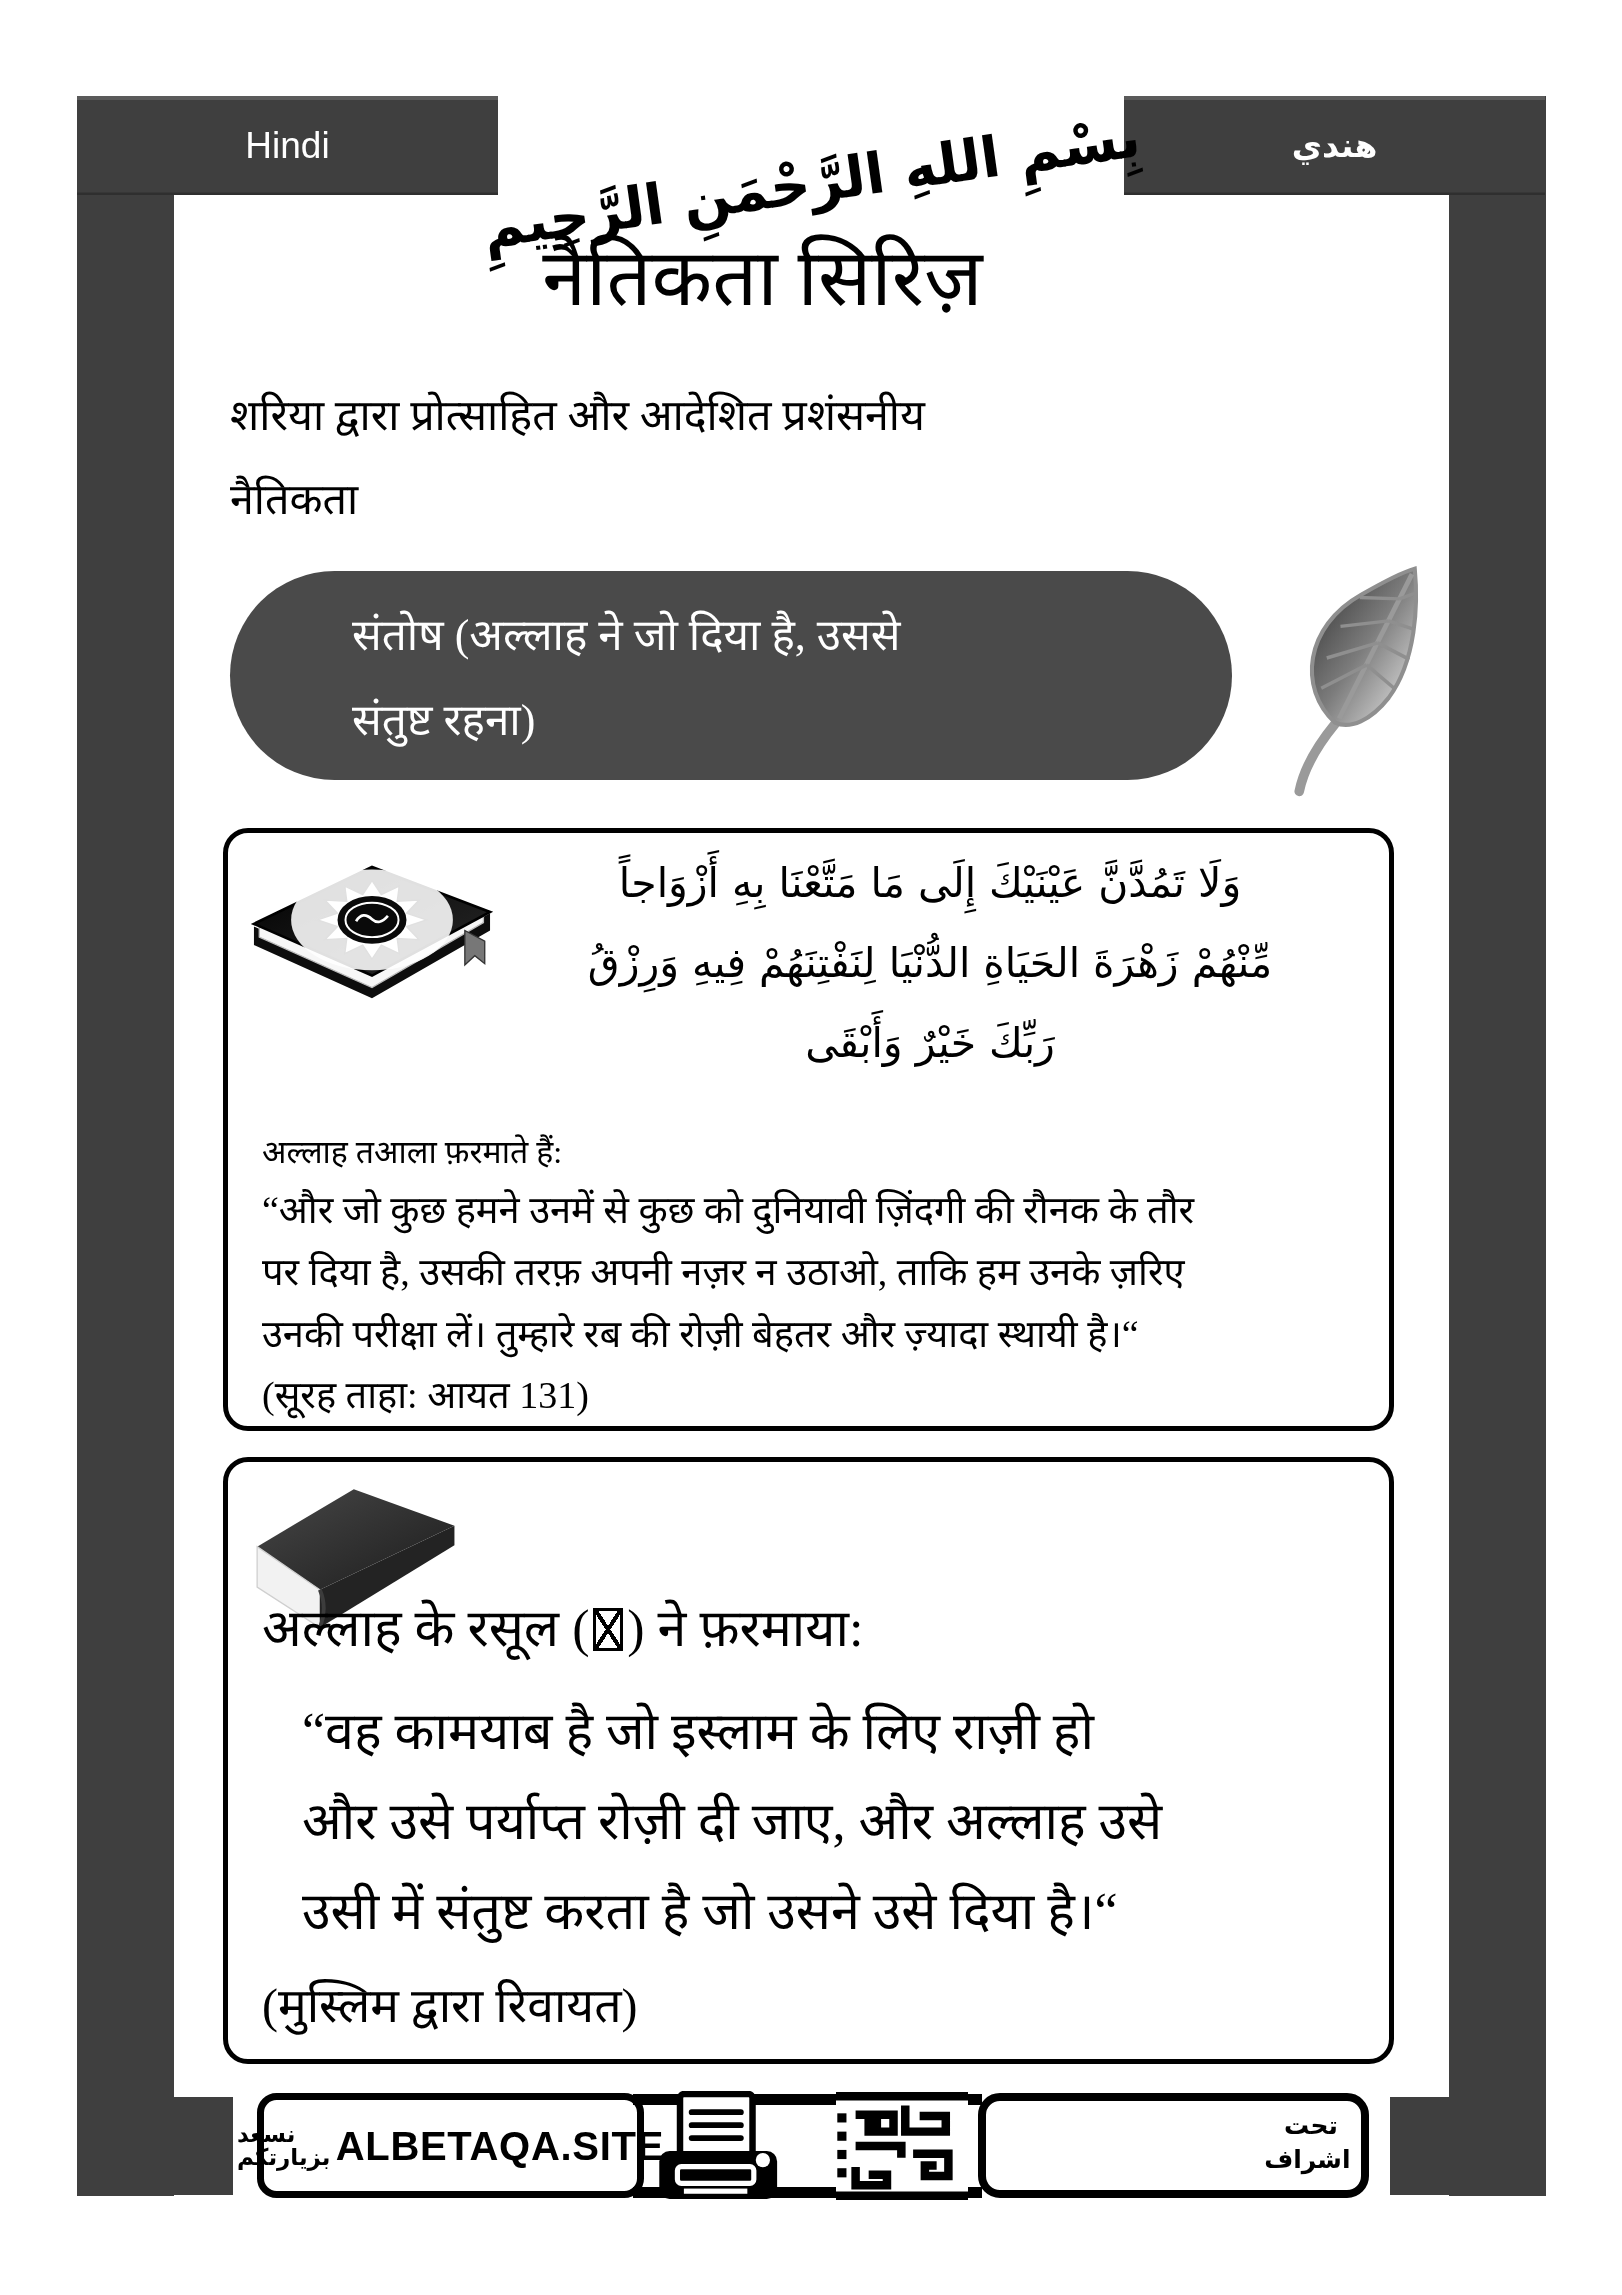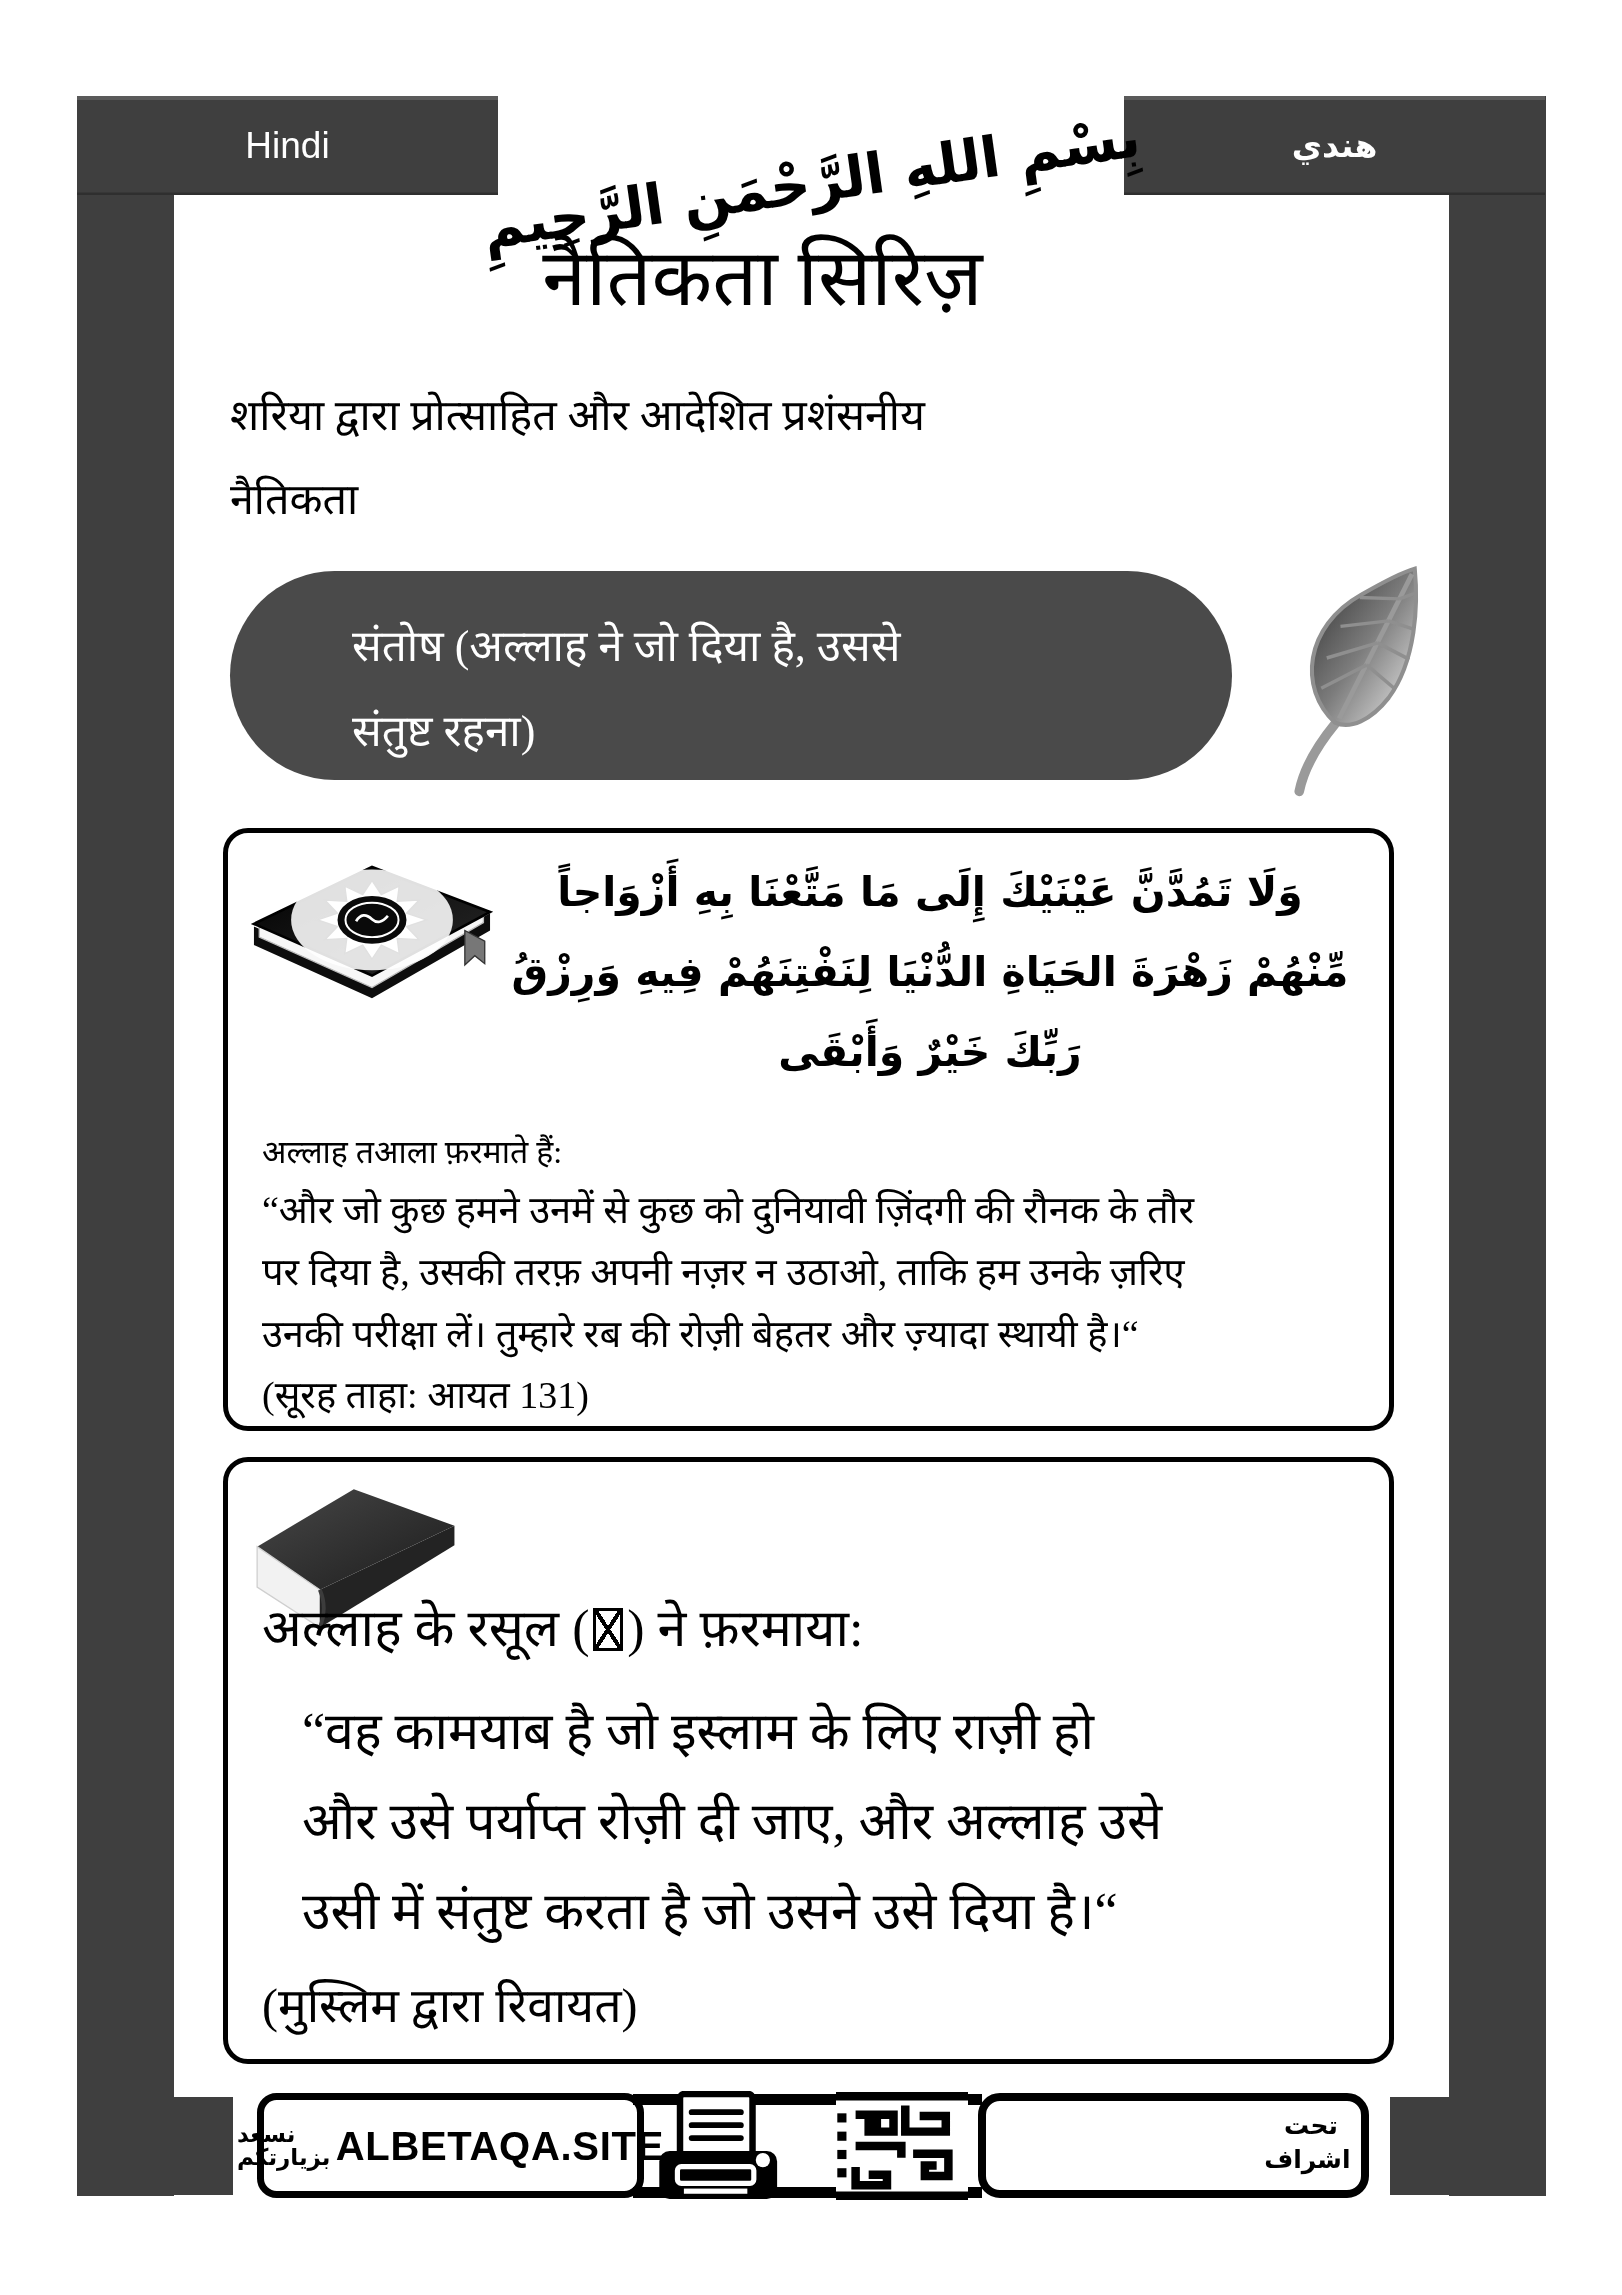--- a/index.html
+++ b/index.html
@@ -22,30 +22,30 @@
   .tab-right span{font:bold 33px/1 "DejaVu Sans",sans-serif;}
 
   
   .bismillah{left:419px;top:85px;width:785px;height:196px;display:flex;align-items:center;justify-content:center;
              transform:rotate(-8deg);font:bold 56px/1.1 "DejaVu Sans",sans-serif;text-align:center;}
   .series-title{left:49px;top:228px;width:1427px;text-align:center;font-size:79px;line-height:1.3;}
   .series-subtitle{left:230px;top:374px;width:1243px;font-size:43px;line-height:84px;}
 
   
   .topic-pill{left:230px;top:571px;width:1002px;height:209px;background:var(--pill,#4a4a4a);
-              border-radius:108px;color:#fff;padding:33px 39px 0 122px;font-size:44px;line-height:85px;}
+              border-radius:108px;color:#fff;padding:22px 39px 0 122px;font-size:44px;line-height:85px;}
   .leaf{left:1258px;top:561px;width:165px;height:238px;}
 
   
   .qbox{position:absolute;left:223px;width:1171px;background:#fff;border:5.9px solid #000;border-radius:25px;}
   .box1{top:828px;height:603px;}
   .box2{top:1457px;height:607px;}
   .quran-book{left:18.3px;top:11.8px;width:252px;height:167px;}
-  .arabic-block{left:272px;top:19px;width:860px;text-align:center;
-                font-family:"DejaVu Sans",sans-serif;font-weight:bold;font-size:41px;line-height:80px;direction:rtl;}
+  .arabic-block{left:272px;top:10px;width:860px;text-align:center;
+                font-family:"DejaVu Sans",sans-serif;font-weight:normal;font-size:41px;line-height:80px;direction:rtl;}
   .q-intro{left:34px;top:296px;font-size:32px;}
   .q-trans{left:34px;top:346px;width:1106px;font-size:38px;line-height:62px;}
   .q-ref{left:34px;top:534px;font-size:38px;}
 
   .hadith-book{left:15.7px;top:18.3px;width:219px;height:147px;}
   .h-intro{left:34px;top:128px;font-size:52px;}
   .h-quote{left:34px;top:225px;width:1106px;font-size:52px;line-height:90px;margin-left:40px;}
   .h-ref{left:34px;top:509px;font-size:48px;}
 
   .notdef{display:inline-block;width:30px;height:43px;border:3.3px solid #000;margin:0 3.9px;vertical-align:-5.2px;

